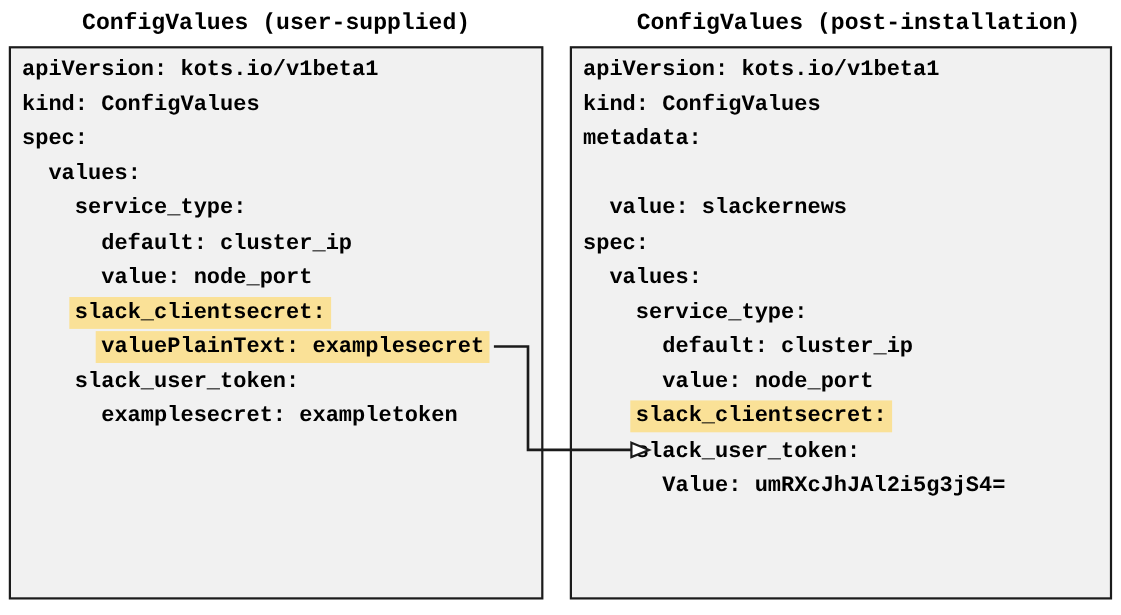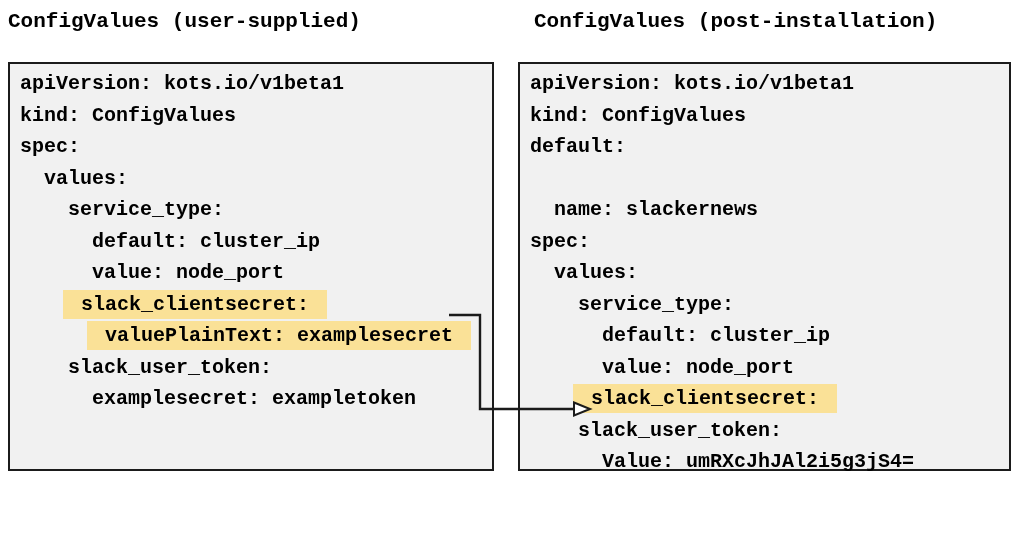--- a/index.html
+++ b/index.html
@@ -16,55 +16,54 @@
     background: var(--page-bg);
     font-family: "Liberation Mono", "DejaVu Sans Mono", monospace;
     overflow: hidden;
   }
   .stage { position: relative; width: 1019px; height: 559px; }
 
   .panel-title {
     position: absolute;
     top: 8px;
     height: 30px;
-    text-align: left;
+    text-align: center;
     font-weight: bold;
     font-size: 21px;
     color: var(--text);
     line-height: 28px;
     white-space: pre;
   }
   #left-title  { left: 8px;   width: 486px; }
   #right-title { left: 534px; width: 493px; }
 
   .code-panel {
     position: absolute;
     top: 42px;
-    height: 409px;
+    height: 503px;
     background: var(--panel-bg);
     border: 2px solid var(--panel-border);
-    margin-top: 20px;
   }
   #left-panel  { left: 8px;   width: 486px; }
   #right-panel { left: 518px; width: 493px; }
 
   .code-content {
     padding: 4px 6px 0 10px;
   }
   .code-line {
     height: 31.5px;
     line-height: 31.5px;
     font-size: 20px;
     font-weight: bold;
     color: var(--text);
     white-space: pre;
   }
   .code-line .txt.hl {
     background: var(--hl);
-    padding: 3px 18px;
+    padding: 3px 5px;
     margin-left: -5px;
     margin-right: -5px;
   }
 
   #arrow-overlay {
     position: absolute;
     left: 0; top: 0;
     width: 1019px; height: 559px;
     pointer-events: none;
     z-index: 10;
@@ -92,23 +91,23 @@
         <div class="code-line"><span>      </span><span class="txt hl">valuePlainText: examplesecret</span></div>
         <div class="code-line"><span>    </span><span class="txt">slack_user_token:</span></div>
         <div class="code-line"><span>      </span><span class="txt">examplesecret: exampletoken</span></div>
       </div>
   </div>
 
   <div class="code-panel" id="right-panel">
     <div class="code-content">
         <div class="code-line"><span></span><span class="txt">apiVersion: kots.io/v1beta1</span></div>
         <div class="code-line"><span></span><span class="txt">kind: ConfigValues</span></div>
-        <div class="code-line"><span></span><span class="txt">default:</span></div>
+        <div class="code-line"><span></span><span class="txt">metadata:</span></div>
         <div class="code-line"><span>  </span></div>
-        <div class="code-line"><span>  </span><span class="txt">name: slackernews</span></div>
+        <div class="code-line"><span>  </span><span class="txt">value: slackernews</span></div>
         <div class="code-line"><span></span><span class="txt">spec:</span></div>
         <div class="code-line"><span>  </span><span class="txt">values:</span></div>
         <div class="code-line"><span>    </span><span class="txt">service_type:</span></div>
         <div class="code-line"><span>      </span><span class="txt">default: cluster_ip</span></div>
         <div class="code-line"><span>      </span><span class="txt">value: node_port</span></div>
         <div class="code-line"><span>    </span><span class="txt hl">slack_clientsecret:</span></div>
         <div class="code-line"><span>    </span><span class="txt">slack_user_token:</span></div>
         <div class="code-line"><span>      </span><span class="txt">Value: umRXcJhJAl2i5g3jS4=</span></div>
       </div>
   </div>

